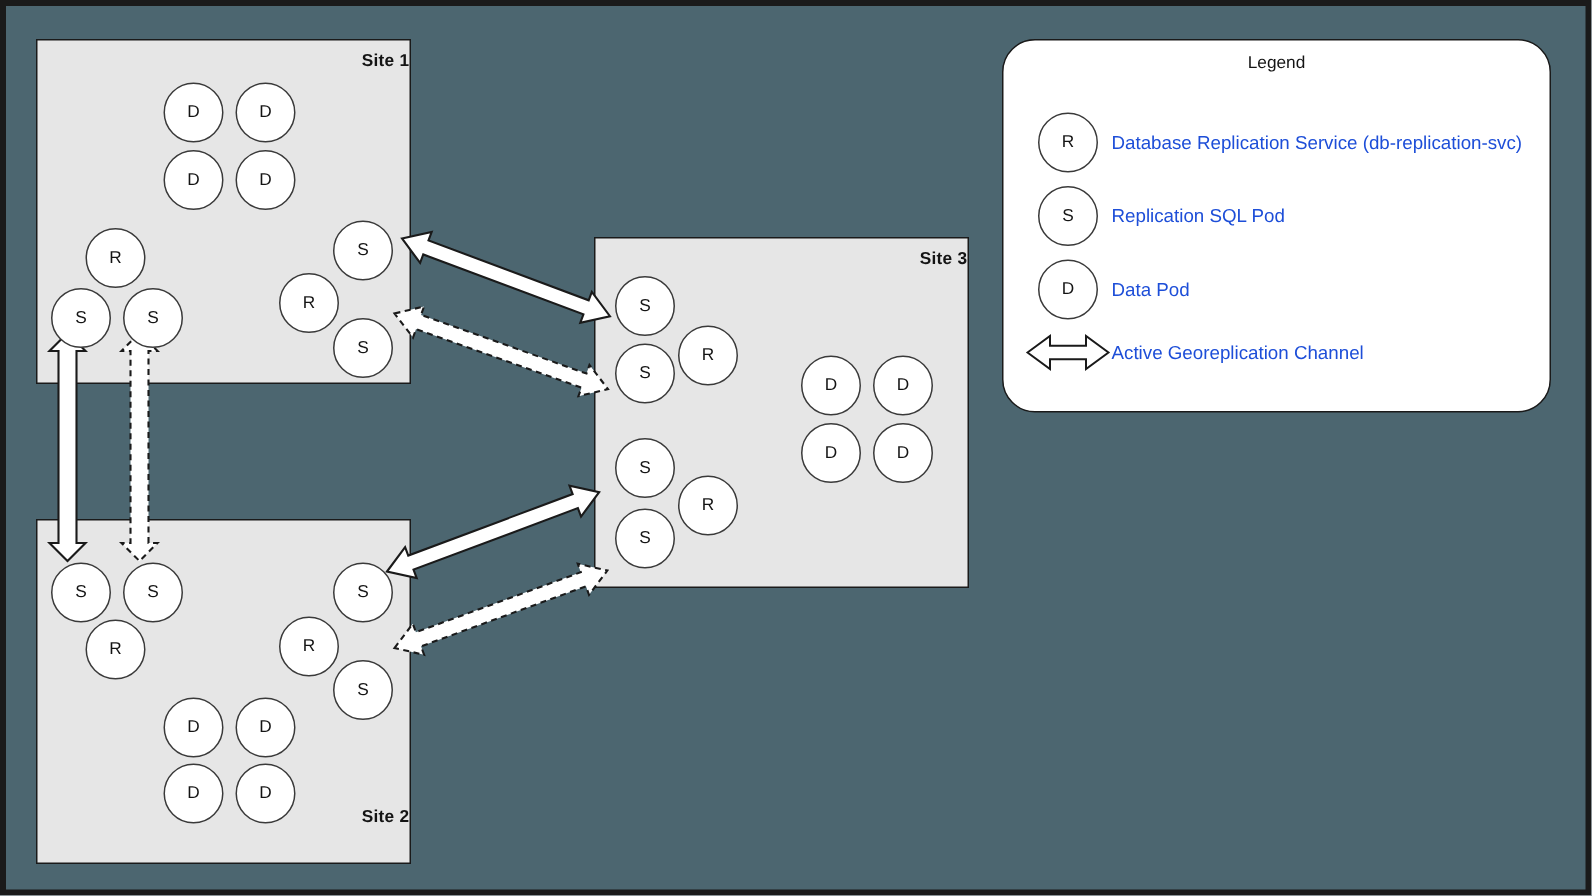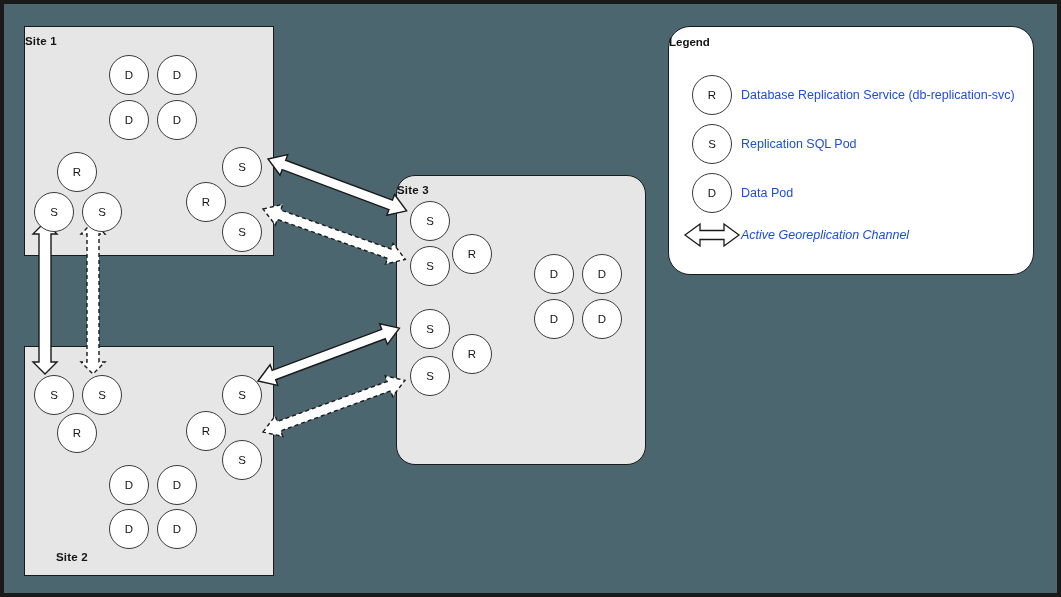--- a/index.html
+++ b/index.html
@@ -32,28 +32,28 @@
   .site-box {
     position: absolute;
     background: #e6e6e6;
     border: 1px solid #1a1a1a;
     box-sizing: border-box;
   }
   .site-title {
     position: absolute;
     left: 0;
     width: 100%;
-    text-align: left;
+    text-align: right;
     font-size: 11.5px;
     font-weight: bold;
     color: #141414;
     letter-spacing: .2px;
   }
   .site-title.top  { top: 8px; }
-  .site-title.bottom { bottom: 12px; margin-left: 31px; }
+  .site-title.bottom { bottom: 24px; }
 
   
   .node {
     position: absolute;
     width: 40px;
     height: 40px;
     border-radius: 50%;
     background: #ffffff;
     border: 1px solid #3a3a3a;
     box-sizing: border-box;
@@ -76,22 +76,23 @@
     border: 1px solid #1a1a1a;
     border-radius: 22px;
     box-sizing: border-box;
     z-index: 20;
   }
   #legend-title {
     position: absolute;
     top: 9px;
     left: 0;
     width: 100%;
+    text-align: center;
     font-size: 11.5px;
-    font-weight: bold;
+    font-weight: normal;
     color: #141414;
   }
   .legend-row {
     position: absolute;
     left: 14px;
     right: 10px;
     height: 40px;
     display: flex;
     align-items: center;
   }
@@ -144,21 +145,21 @@
     <div class="node" style="left:197px; top:28px;">S</div>
     <div class="node" style="left:161px; top:64px;">R</div>
     <div class="node" style="left:197px; top:93px;">S</div>
 
     <div class="node" style="left:84px;  top:118px;">D</div>
     <div class="node" style="left:132px; top:118px;">D</div>
     <div class="node" style="left:84px;  top:162px;">D</div>
     <div class="node" style="left:132px; top:162px;">D</div>
   </div>
 
-  <div class="site-box" style="left:392px; top:171px; width:250px; height:290px;border-radius:19px;">
+  <div class="site-box" style="left:392px; top:154px; width:250px; height:234px;">
     <div class="site-title top">Site 3</div>
 
     <div class="node" style="left:13px; top:25px;">S</div>
     <div class="node" style="left:55px; top:58px;">R</div>
     <div class="node" style="left:13px; top:70px;">S</div>
 
     <div class="node" style="left:13px; top:133px;">S</div>
     <div class="node" style="left:55px; top:158px;">R</div>
     <div class="node" style="left:13px; top:180px;">S</div>
 
@@ -220,21 +221,21 @@
       <div class="legend-label">Replication SQL Pod</div>
     </div>
 
     <div class="legend-row" style="top:146px;">
       <div class="legend-sym">
         <div class="node">D</div>
       </div>
       <div class="legend-label">Data Pod</div>
     </div>
 
-    <div class="legend-row" style="top:188px;font-style:italic;">
+    <div class="legend-row" style="top:188px;">
       <div class="legend-sym">
         <svg width="58" height="28" viewBox="0 0 58 28">
           <polygon points="2,14 17,3 17,9.5 41,9.5 41,3 56,14 41,25 41,18.5 17,18.5 17,25" fill="#ffffff" stroke="#1a1a1a" stroke-width="1.3"></polygon>
         </svg>
       </div>
       <div class="legend-label">Active Georeplication Channel</div>
     </div>
 
   </div>
 

